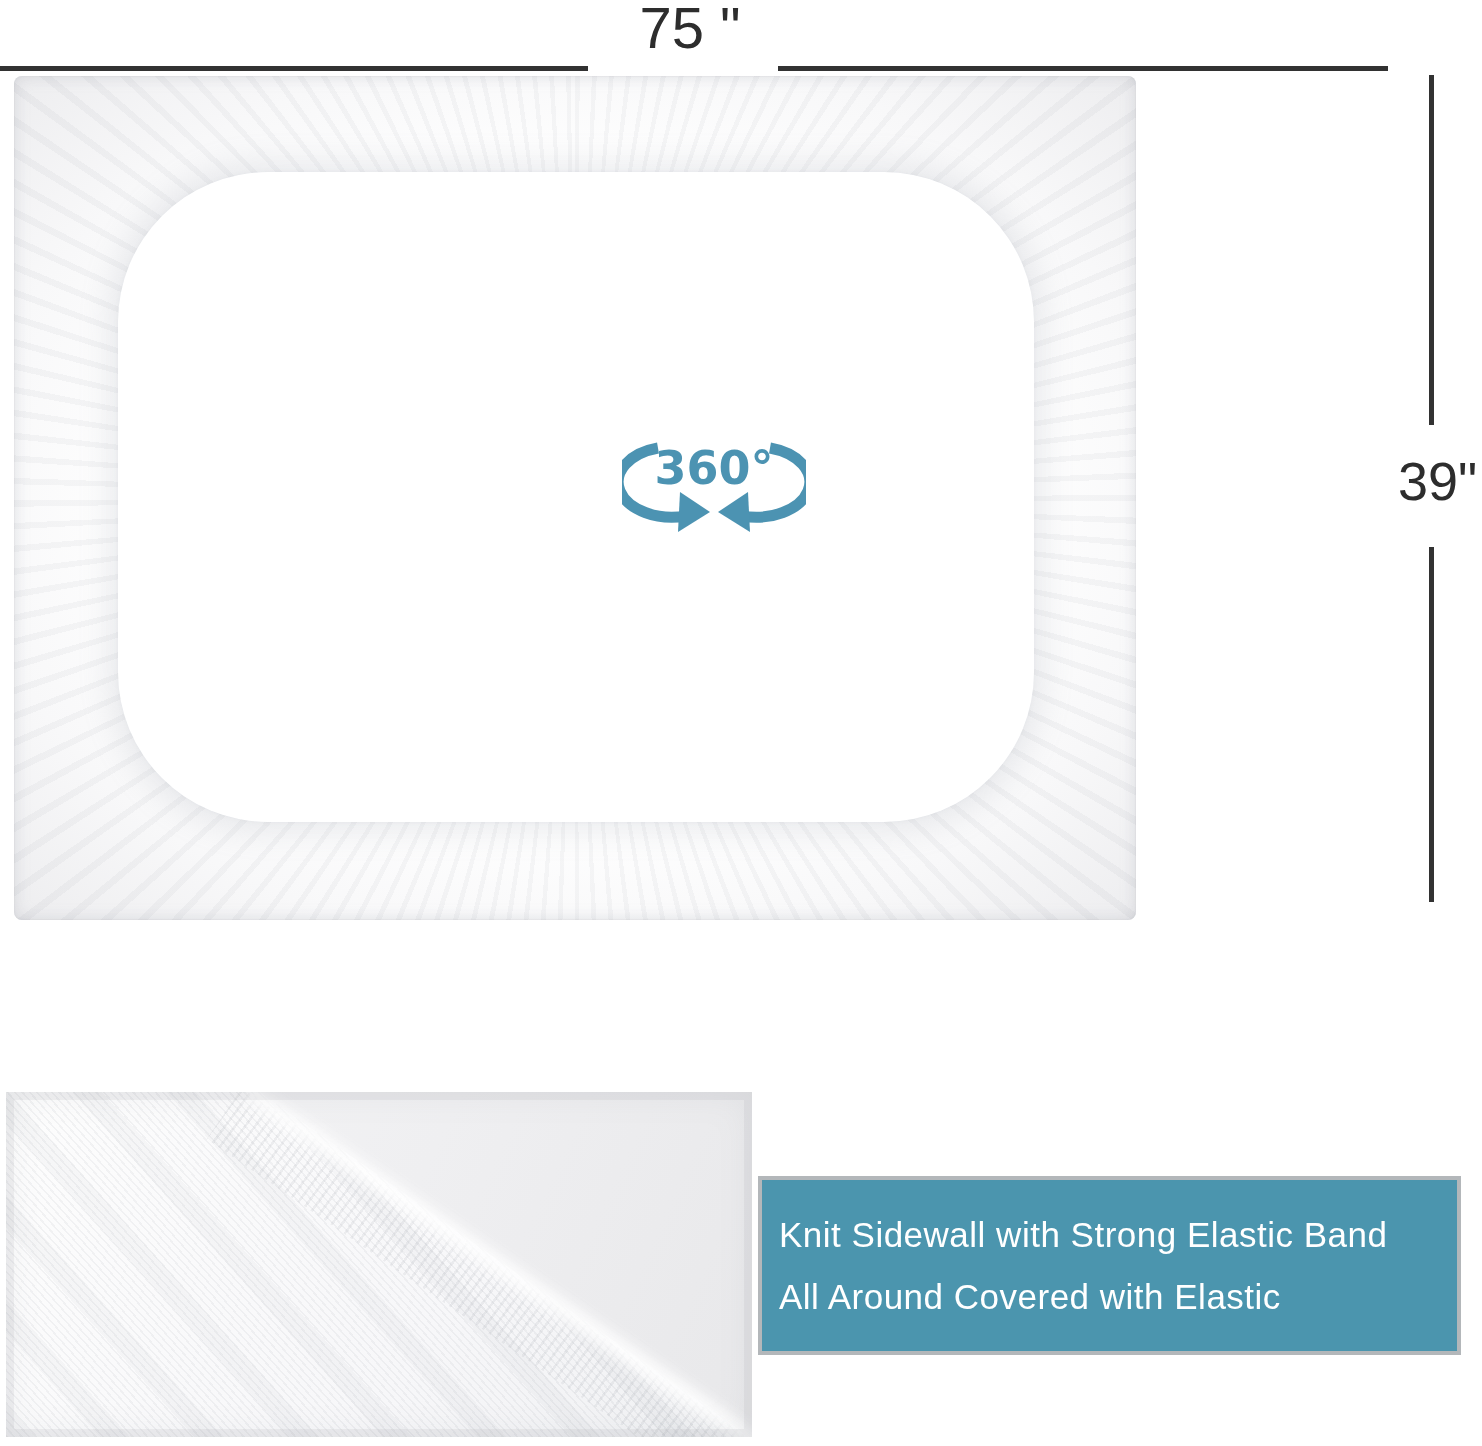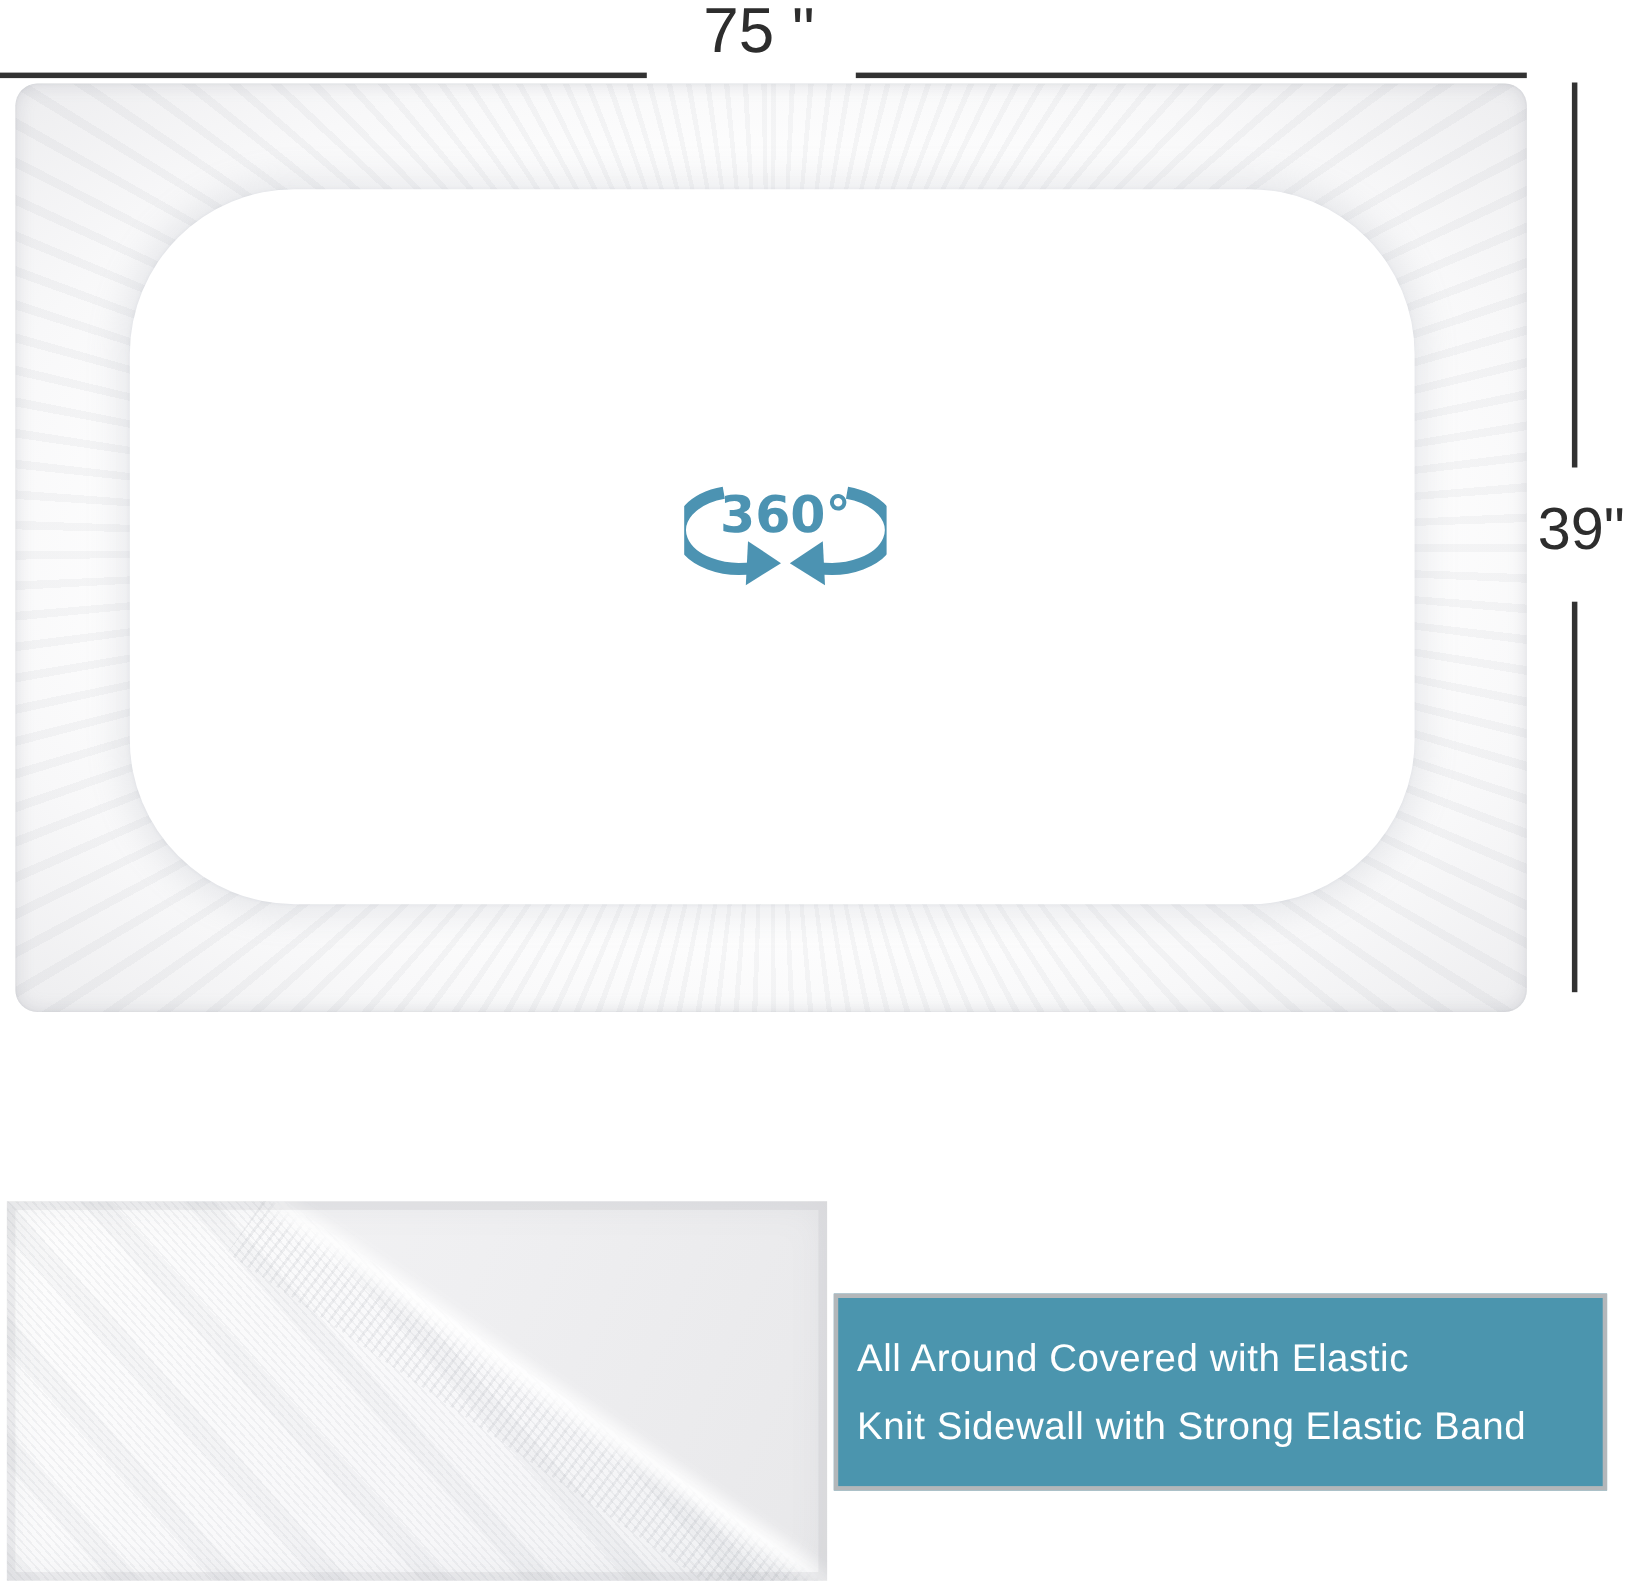--- a/index.html
+++ b/index.html
@@ -20,22 +20,22 @@
 
   .dim-label{
     position:absolute;color:#2d2d2d;font-weight:400;
     font-family:"Liberation Sans", sans-serif;white-space:nowrap;
   }
   .dim-label-width{left:595px;top:-6px;width:190px;text-align:center;font-size:58px;}
   .dim-label-height{left:1398px;top:450px;font-size:54px;}
 
   
   .sheet{
-    position:absolute;left:14px;top:76px;width:1374px;height:844px;
-    border-radius:20px;overflow:hidden;
+    position:absolute;left:14px;top:76px;width:1122px;height:844px;
+    border-radius:8px;overflow:hidden;
     background:radial-gradient(ellipse at center,#ffffff 52%,#f8f8f9 76%,#ededef 100%);
     box-shadow:inset 0 0 16px rgba(150,155,165,0.28), inset 0 0 2px rgba(150,155,165,0.25);
   }
   .wrinkles{
     position:absolute;inset:0;
     background:repeating-conic-gradient(from 0deg at 50% 50%,
       rgba(108,114,126,0.055) 0deg 0.65deg,
       rgba(255,255,255,0) 0.65deg 2.3deg);
   }
   .sheet-top{
@@ -122,17 +122,17 @@
   </div>
 
   <div class="photo">
     <div class="fabric"></div>
     <div class="elastic"></div>
     <div class="fold-highlight"></div>
     <div class="photo-frame"></div>
   </div>
 
   <div class="banner">
+    <div class="banner-line">Knit Sidewall with Strong Elastic Band</div>
     <div class="banner-line">All Around Covered with Elastic</div>
-    <div class="banner-line">Knit Sidewall with Strong Elastic Band</div>
   </div>
 
 </div>
 
 </body></html>

